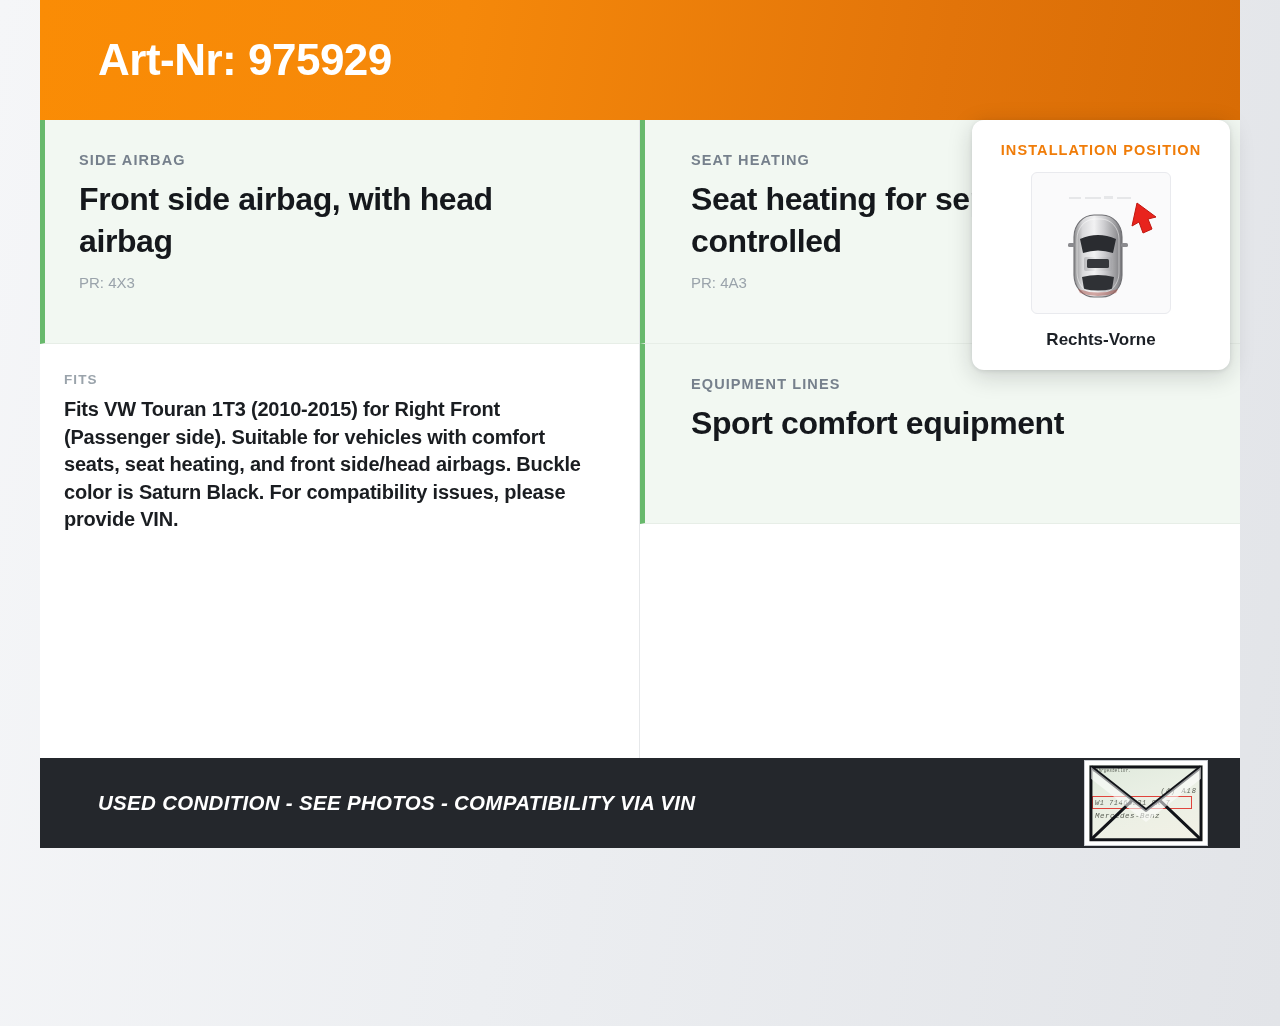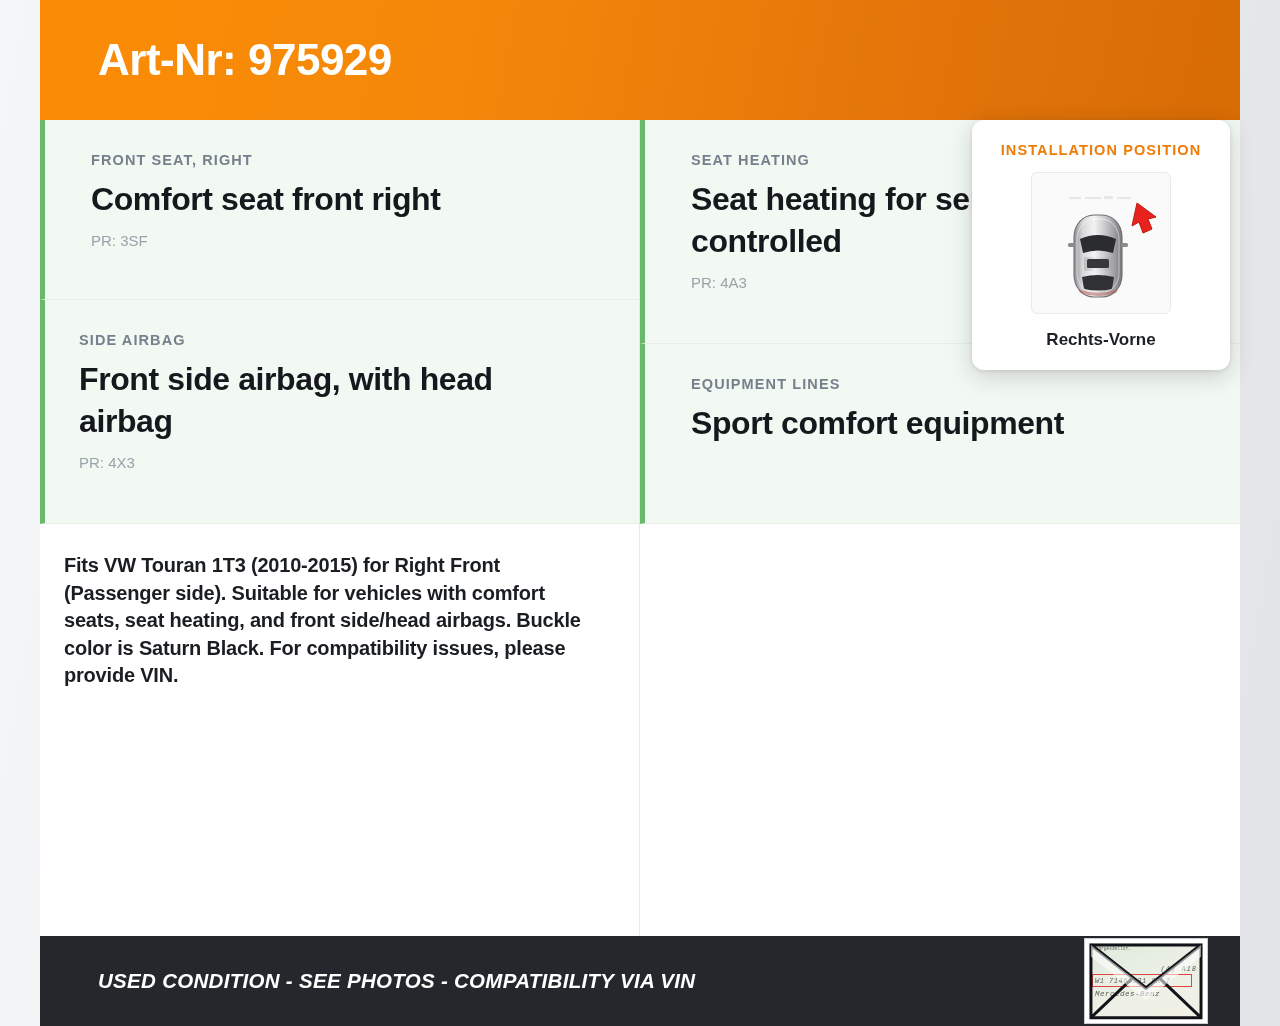--- a/index.html
+++ b/index.html
@@ -15,21 +15,21 @@
     background: linear-gradient(100deg, #f5f6f8 0%, #eceef1 45%, #e2e4e8 100%);
     -webkit-font-smoothing: antialiased;
   }
 
   
   .sheet {
     position: absolute;
     left: 40px;
     top: 0;
     width: 1200px;
-    height: 1026px;
+    height: 848px;
     background: #ffffff;
     display: flex;
     flex-direction: column;
   }
 
   
   .header {
     height: 120px;
     flex: 0 0 120px;
     background: linear-gradient(100deg, #fa8c05 0%, #f5880a 35%, #e2740a 75%, #d86c05 100%);
@@ -240,34 +240,30 @@
 <div class="sheet">
 
   <div class="header">
     <div class="header-title">Art-Nr: 975929</div>
   </div>
 
   <div class="main">
 
     <div class="col col-left">
 
-      <div class="spec-card h-front-seat">
-        <div class="spec-label">FRONT SEAT, RIGHT</div>
-        <div class="spec-value">Comfort seat front right</div>
-        <div class="spec-pr">PR: 3SF</div>
-      </div>
 
       <div class="spec-card h-side-airbag">
         <div class="spec-label">SIDE AIRBAG</div>
         <div class="spec-value">Front side airbag, with head airbag</div>
         <div class="spec-pr">PR: 4X3</div>
       </div>
 
 
       <div class="fits-block">
+        <div class="fits-label">FITS</div>
         <div class="fits-text">Fits VW Touran 1T3 (2010-2015) for Right Front (Passenger side). Suitable for vehicles with comfort seats, seat heating, and front side/head airbags. Buckle color is Saturn Black. For compatibility issues, please provide VIN.</div>
       </div>
 
       <div class="filler"></div>
     </div>
 
     <div class="col col-right">
 
       <div class="spec-card h-seat-heating">
         <div class="spec-label">SEAT HEATING</div>

